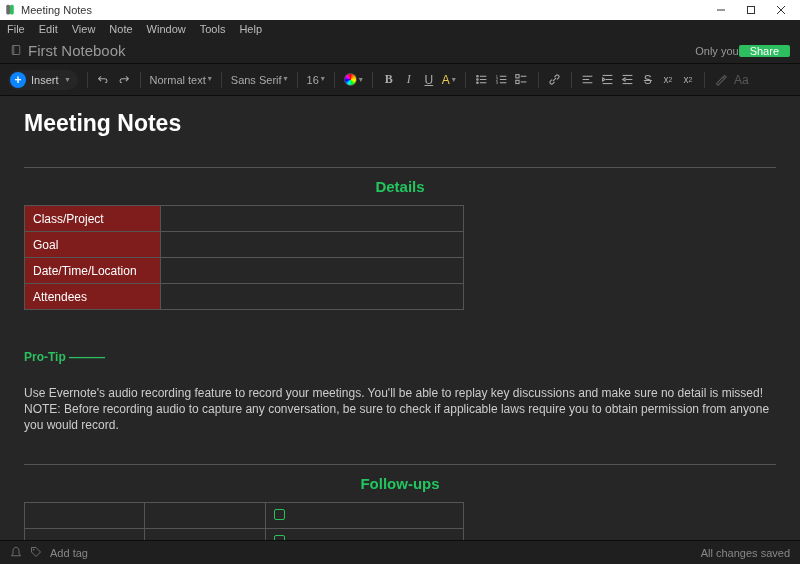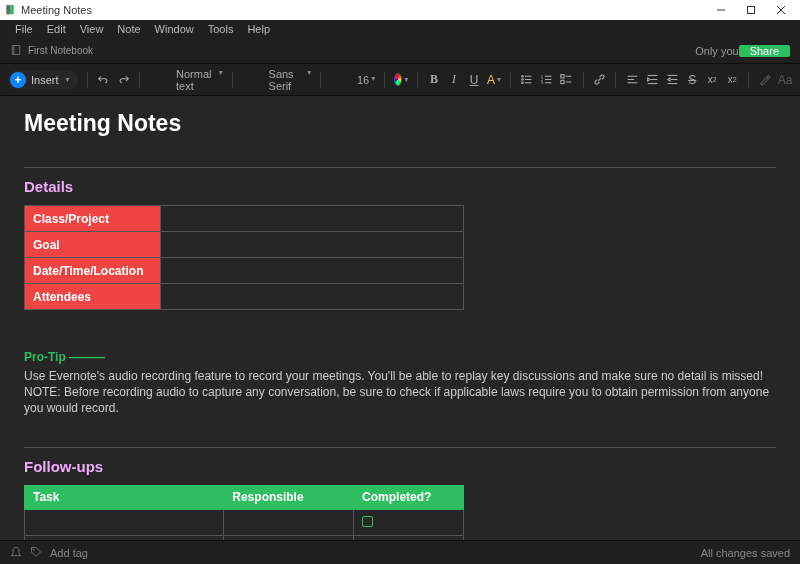--- a/index.html
+++ b/index.html
@@ -35,21 +35,21 @@
     display: flex; align-items: center; justify-content: center;
     color: #333; font-size: 11px;
   }
 
   
   .menubar {
     height: 18px;
     background: #1f1f1f;
     display: flex;
     align-items: center;
-    padding: 0 8px;
+    padding: 0 0;
     gap: 0;
     font-size: 11px;
   }
   .menubar .menu-item {
     padding: 2px 7px;
     color: #bbb;
   }
 
   
   .notebook-bar {
@@ -57,21 +57,21 @@
     background: #1f1f1f;
     display: flex;
     align-items: center;
     padding: 0 10px;
     border-bottom: 1px solid #0c0c0c;
   }
   .notebook-bar .nb-icon {
     margin-right: 6px;
     color: #888;
   }
-  .notebook-bar .nb-name { color: #999; font-size: 10px; }
+  .notebook-bar .nb-name { color: #999; font-size: 15px; }
   .notebook-bar .spacer { flex: 1; }
   .notebook-bar .only-you { color: #999; font-size: 11px; }
   .share-btn {
     background: #2dbe60;
     color: #fff;
     padding: 0 11px;
     border: none;
     border-radius: 2px;
     font-size: 11px;
   }
@@ -106,21 +106,21 @@
   .chev { color: #888; font-size: 8px; margin-left: 2px; }
   .tb-btn {
     color: #aaa;
     min-width: 14px;
     text-align: center;
     font-size: 12px;
     display: flex; align-items: center; justify-content: center;
   }
   .tb-select {
     color: #aaa; font-size: 11px;
-    display: flex; align-items: flex-start; margin-left: 27px;
+    display: flex; align-items: flex-start;
   }
   .color-circle {
     width: 13px; height: 13px; border-radius: 50%;
     background: conic-gradient(red,orange,yellow,lime,cyan,blue,magenta,red);
     border: 1px solid #555;
   }
   .tb-sep { width: 1px; height: 16px; background: #3a3a3a; margin: 0 3px; }
   svg.icon { width: 13px; height: 13px; }
   svg.icon path, svg.icon rect, svg.icon line, svg.icon circle { stroke: #aaa; stroke-width: 1.3; fill: none; }
 
@@ -137,49 +137,50 @@
     font-size: 23px;
     font-weight: bold;
     margin-bottom: 30px;
   }
   .section-hr {
     border: none;
     border-top: 1px solid #555;
     margin-bottom: 10px;
   }
   .section-head {
-    color: #f0abfc;
+    color: #22c55e;
     font-size: 15px;
     font-weight: bold;
     margin-bottom: 10px;
+    text-align: center;
   }
 
   .details-table {
     border-collapse: collapse;
     width: 440px;
     margin-bottom: 40px;
   }
   .details-table td {
     border: 1px solid #555;
     height: 26px;
     padding: 0 8px;
     font-size: 12px;
   }
   .details-table td.label {
-    background: #ef4444;
+    background: #7f1d1d;
     color: #fff;
-    font-weight: bold;
+    font-weight: normal;
     width: 135px;
   }
   .details-table td.val {
     background: #262626;
     width: 300px;
   }
 
-  .protip-head { color: #2dbe60; font-size: 12px; font-weight: bold; margin-bottom: 4px; }
+  .protip-head { color: #2dbe60; font-size: 12px; font-weight: bold; margin-bottom: 21px; }
   .protip-body { color: #ccc; font-size: 12px; line-height: 1.35; margin-bottom: 30px; }
 
   .followups-table {
     border-collapse: collapse;
     width: 440px;
   }
   .followups-table th {
     background: #2dbe60;
     color: #fff;
     font-weight: bold;
@@ -415,25 +416,20 @@
   <div class="protip-head">Pro-Tip ———</div>
   <div class="protip-body">
     <span>Use Evernote's audio recording feature to record your meetings. You'll be able to replay key discussions and make sure no detail is missed!</span><br>
     <span>NOTE: Before recording audio to capture any conversation, be sure to check if applicable laws require you to obtain permission from anyone you would record.</span>
   </div>
 
   <hr class="section-hr">
   <div class="section-head">Follow-ups</div>
   <table class="followups-table">
     <tbody>
-        <tr>
-      <th style="width:200px">Task</th>
-      <th style="width:130px">Responsible</th>
-      <th style="width:110px">Completed?</th>
-    </tr>
     <tr>
       <td></td>
       <td></td>
       <td><span class="checkbox"></span></td>
     </tr>
     <tr>
       <td></td>
       <td></td>
       <td><span class="checkbox"></span></td>
     </tr>

